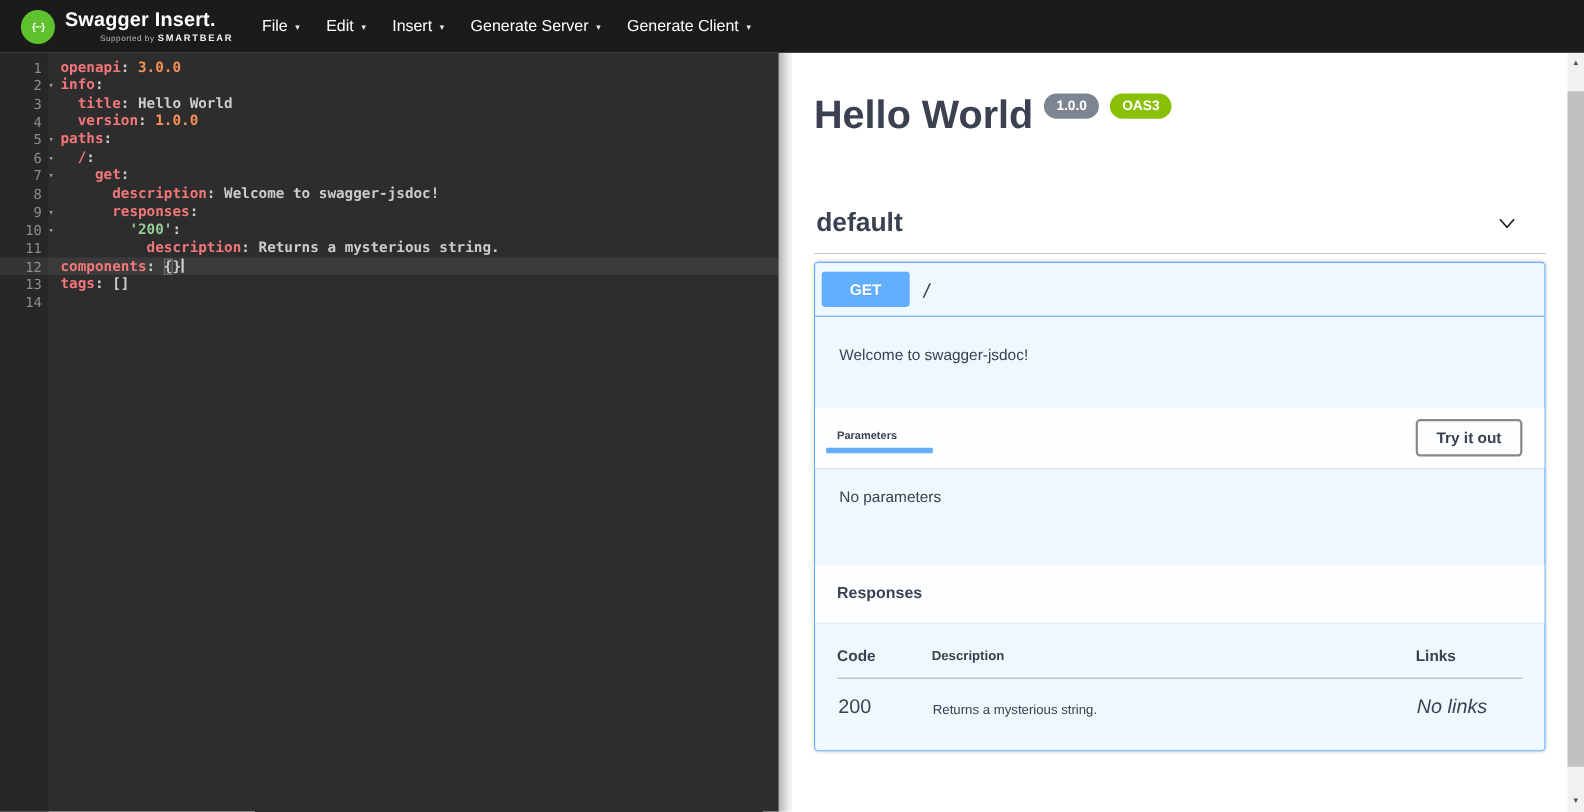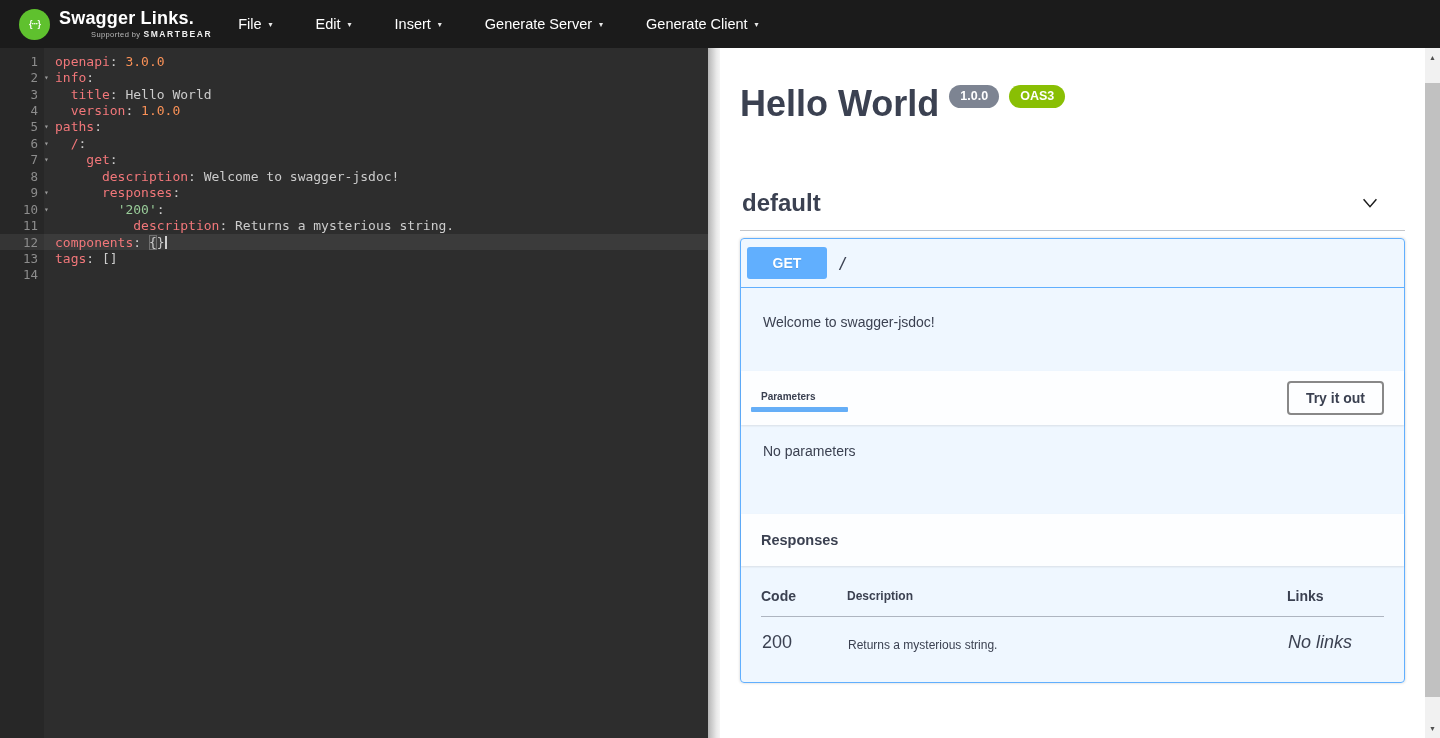--- a/index.html
+++ b/index.html
@@ -19,40 +19,40 @@
   .logo-circle {
     width:31px; height:31px; border-radius:50%;
     background:var(--logo_green,#5fc12e); color:#fff;
     display:flex; align-items:center; justify-content:center;
     font-size:9px; font-weight:bold; letter-spacing:-1px;
   }
   .brand-wrap { display:flex; flex-direction:column; line-height:1; }
   .brand { color:#fff; font-size:18px; font-weight:600; letter-spacing:.2px; }
   .supported { margin-top:3px; font-size:7.5px; color:#b9b9b9; letter-spacing:.4px;padding-left:32px; }
   .supported b { color:#f0f0f0; font-size:8.5px; letter-spacing:1.6px; margin-left:3px; }
-  .menus { display:flex; margin-left:26px; gap:43px; align-items:center; }
+  .menus { display:flex; margin-left:26px; gap:24px; align-items:center; }
   .menu-item { color:#fff; font-size:14.5px; display:flex; align-items:center; gap:7px; cursor:pointer; }
   .menu-item .caret { font-size:8px; color:#e8e8e8; }
 
   
   .editor {
     position:absolute; left:0; top:48px; width:708px; bottom:0;
     background:var(--editor_bg,#2d2d2d); overflow:hidden;
   }
   .gutter-strip { position:absolute; left:0; top:0; bottom:0; width:44px; background:var(--gutter_bg,#272727); }
   .ed-lines { position:relative; padding-top:5px; }
   .ed-line {
     display:flex; height:16.45px; align-items:center; white-space:pre;
     font-family:"DejaVu Sans Mono", monospace; font-size:13px;
     color:var(--tok_plain,#cccccc); cursor:text;
   }
   .ed-line.active { background:rgba(255,255,255,.065); }
   .gut { width:38px; flex:none; text-align:right; color:#8d8d8d; font-size:12.5px; font-family:"DejaVu Sans Mono",monospace; }
   .foldslot { width:17px; flex:none; text-align:center; color:#9a9a9a; font-size:8px; }
-  .code { flex:1; }
+  .code { flex:1;font-weight:bold; }
   .tk-key   { color:var(--tok_key,#f2777a); }
   .tk-num   { color:var(--tok_num,#f99157); }
   .tk-str   { color:var(--tok_str,#99cc99); }
   .tk-plain { color:var(--tok_plain,#cccccc); }
   .bracket  { outline:1px solid #6f6f6f; outline-offset:-1px; background:rgba(255,255,255,.04); }
   .cursor   { display:inline-block; width:2px; height:13px; background:#cfcfcf; vertical-align:-2px; }
 
   
   .splitter {
     position:absolute; left:708px; top:48px; bottom:0; width:12px;
@@ -130,21 +130,21 @@
   .sb-down { bottom:2px; }
   .sb-thumb { position:absolute; left:0; top:35px; width:15px; height:614px; background:var(--scroll_thumb,#c1c1c1); cursor:grab; }
 </style>
 </head>
 <body>
 
 <header class="topbar">
   <div class="logo">
     <div class="logo-circle">{···}</div>
     <div class="brand-wrap">
-      <span class="brand">Swagger Links.</span>
+      <span class="brand">Swagger Insert.</span>
       <span class="supported">
         <span>Supported by</span><b>SMARTBEAR</b>
       </span>
     </div>
   </div>
   <nav class="menus" id="menus">
       <div class="menu-item">
         <span>File</span>
         <span class="caret">▾</span>
       </div>

